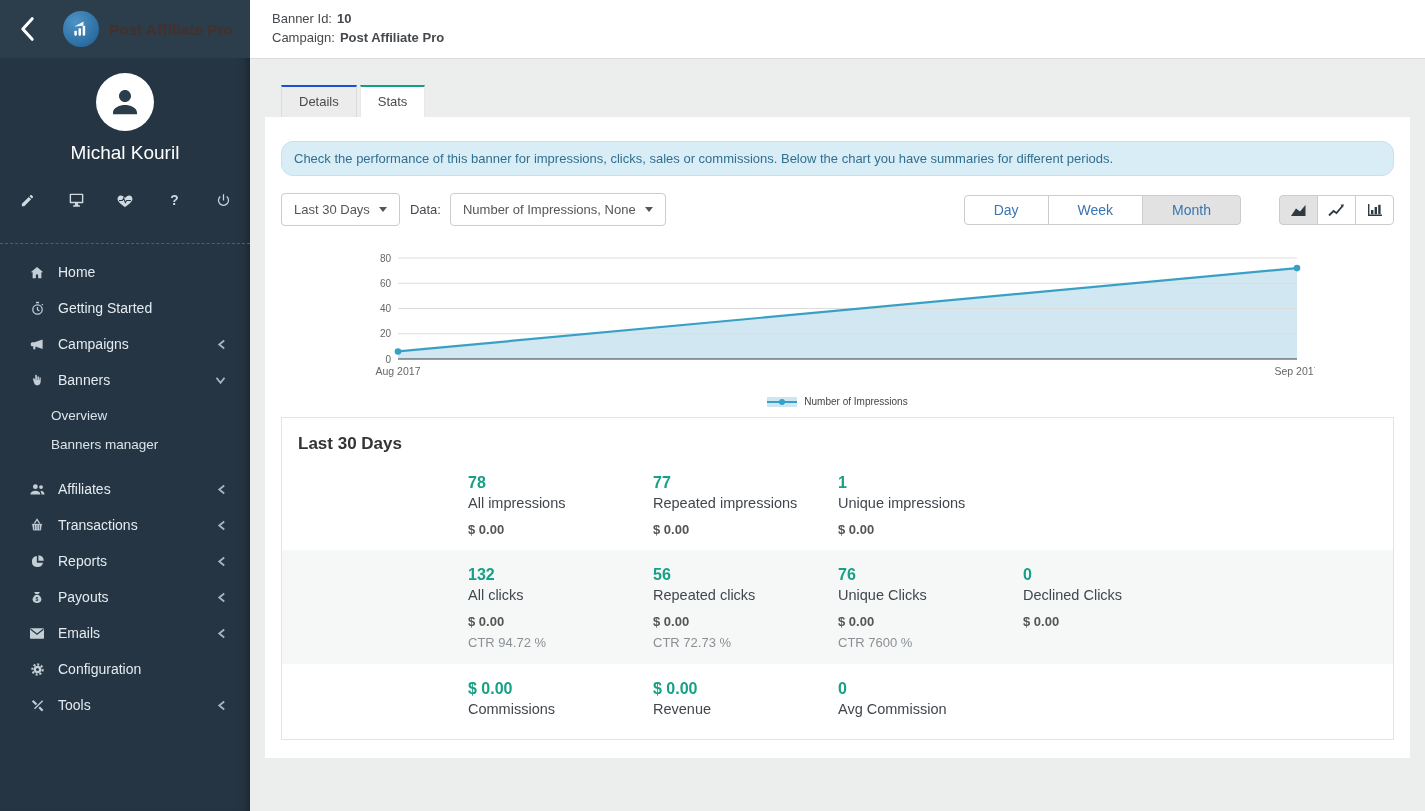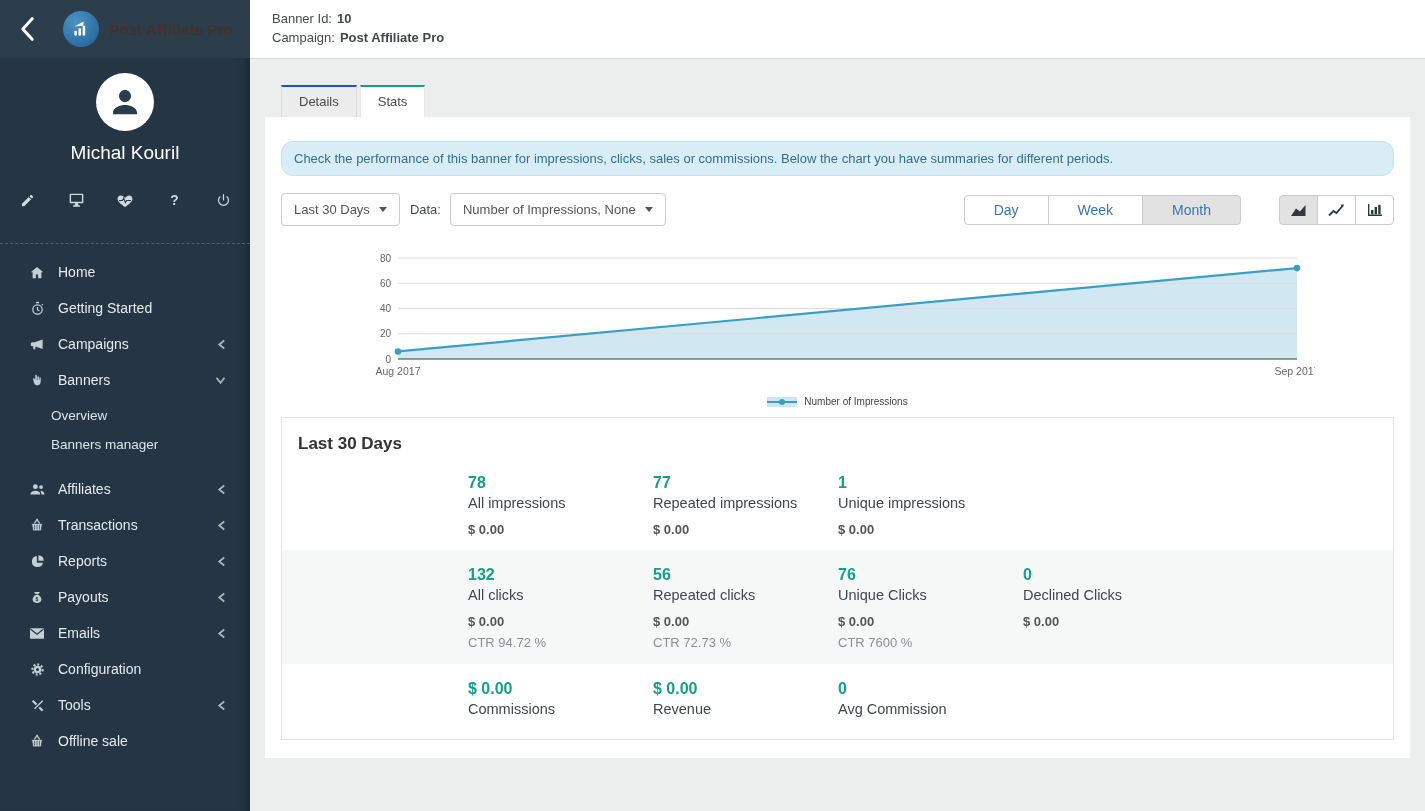--- a/index.html
+++ b/index.html
@@ -312,29 +312,20 @@
             <path d="M13.5 16l2.5-2.5 5.5 5.5L19 21.5 13.5 16z"></path>
             <path d="M19.5 3.5L21 5 8 18l-1.5-1.5 13-13z"></path>
           </svg>
         </span>
         <span class="nav-label">Tools</span>
         <span class="nav-chevron">
           <svg width="9" height="11" viewBox="0 0 10 12">
             <polyline points="8,1.5 2.5,6 8,10.5" fill="none" stroke="currentColor" stroke-width="2"></polyline>
           </svg>
         </span>
-      </div>
-      <div class="nav-item">
-        <span class="nav-icon">
-          <svg width="16" height="15" viewBox="0 0 24 22" fill="currentColor">
-            <path d="M4 8h16l-1.9 11H5.9L4 8zm4.3 2v7m3.7-7v7m3.7-7v7" stroke="#253543" stroke-width="1"></path>
-            <path d="M8 8l4-6 4 6" fill="none" stroke="currentColor" stroke-width="2"></path>
-          </svg>
-        </span>
-        <span class="nav-label">Offline sale</span>
       </div>
     </div>
 </div>
 
 <div class="main">
 
   <div class="banner-info">
     <div>
       <span class="lbl">Banner Id:</span><span class="val">10</span>
     </div>

